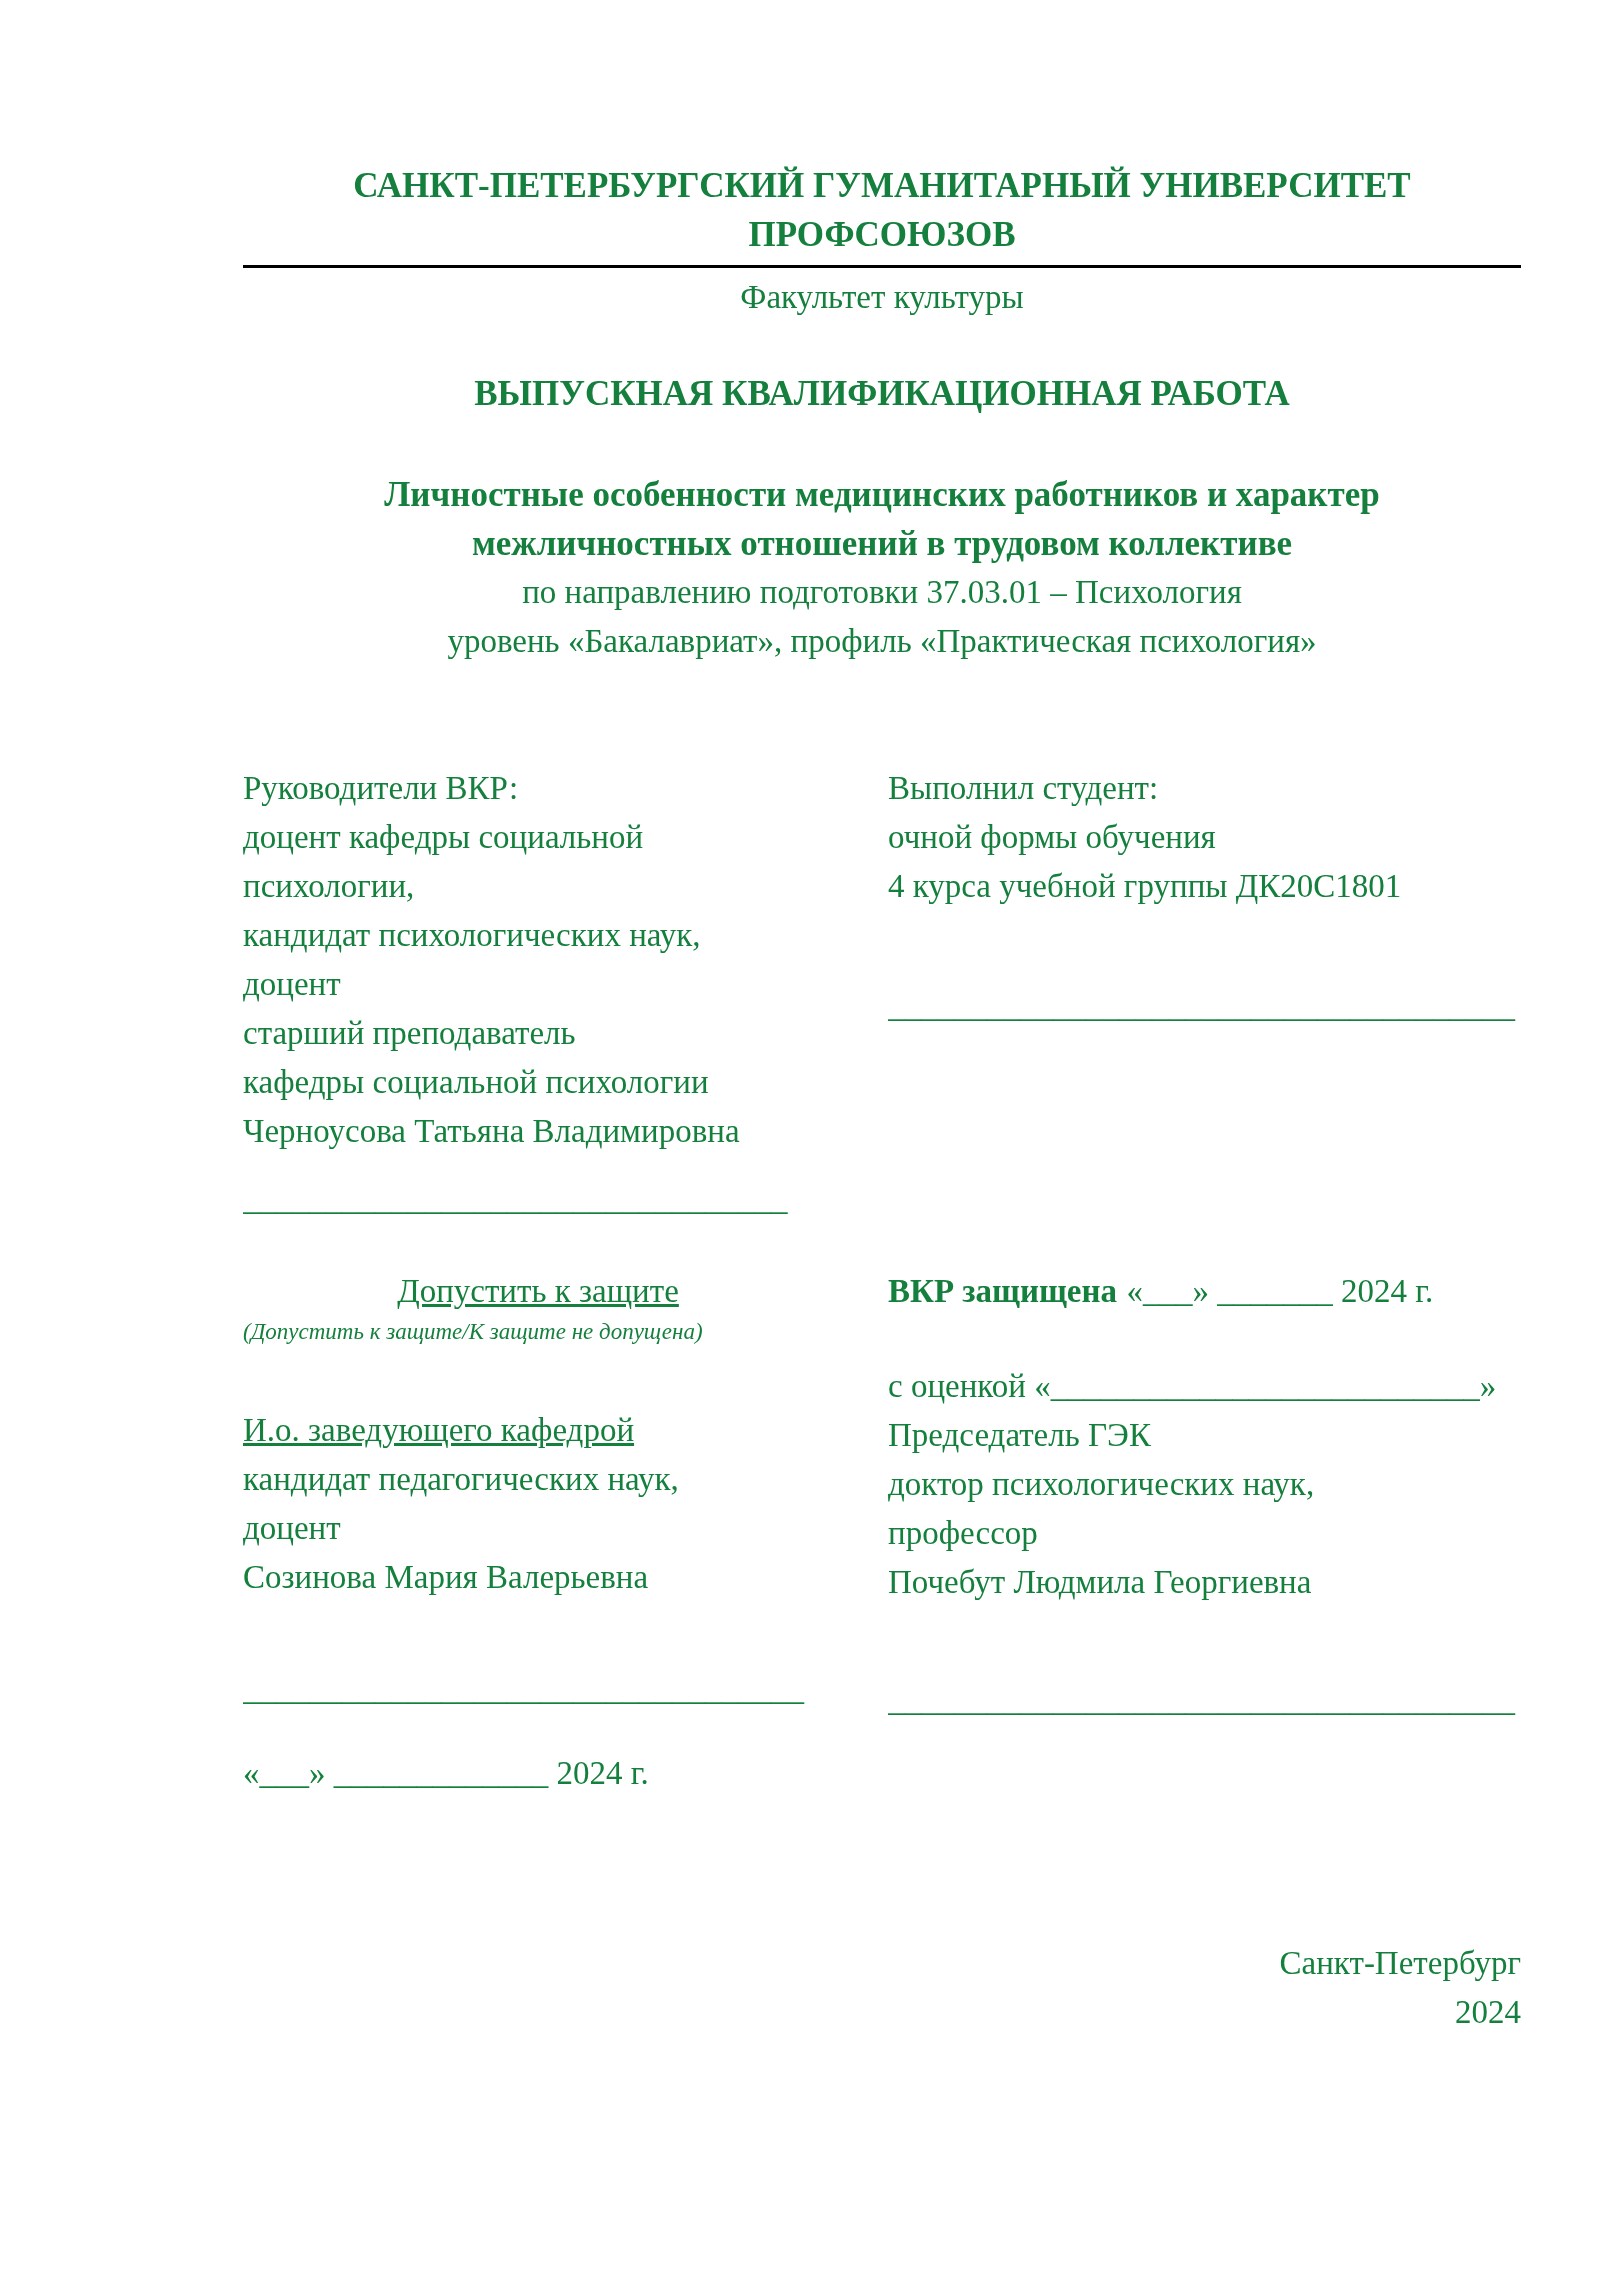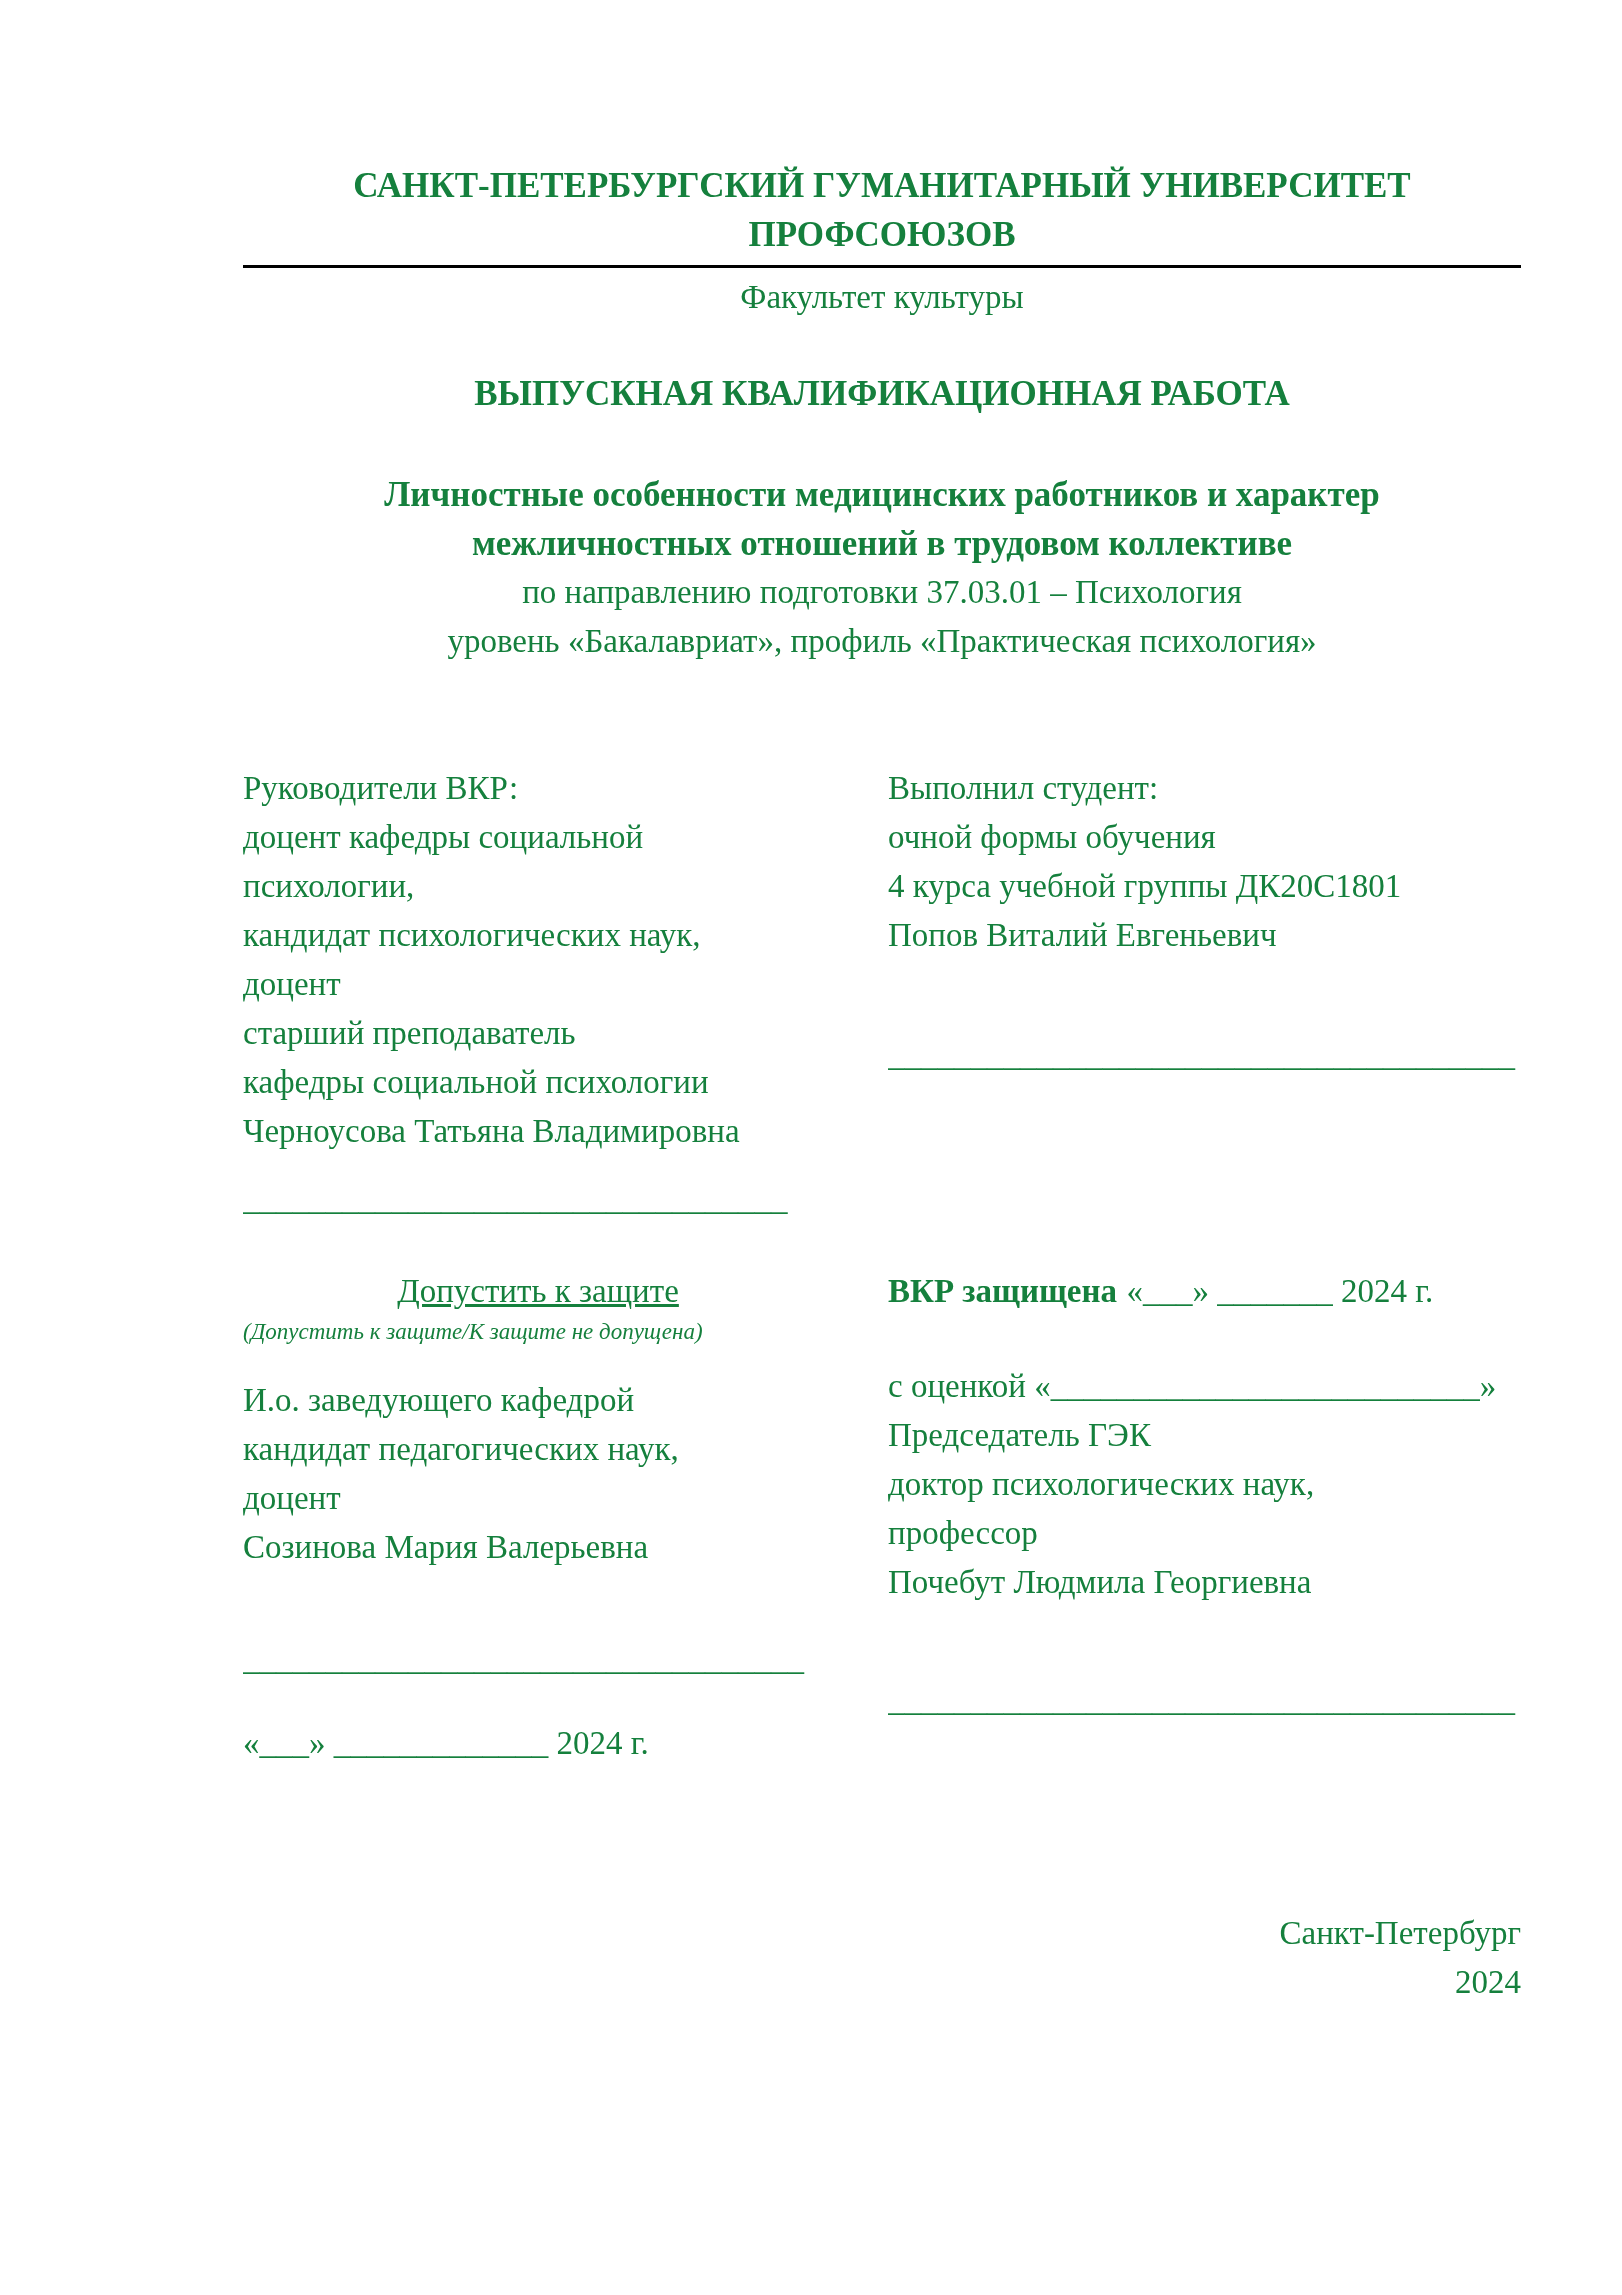--- a/index.html
+++ b/index.html
@@ -87,21 +87,21 @@
   }
   .admit-heading span {
     text-decoration: underline;
   }
   .admit-note {
     font-size: 23px;
     line-height: 31px;
     font-style: italic;
     white-space: nowrap;
   }
-  .after-note { margin-top: 29px; }
+  .after-note { margin-top: 59px; text-decoration: underline; }
   .date-line { margin-top: 35px; }
   .grade-line { margin-top: 46px; }
   .bold { font-weight: bold; }
   .rest-after-bold { margin-left: 9.4px; }
   .footer {
     text-align: right;
     margin-top: 141px;
   }
 </style>
 </head>
@@ -135,21 +135,20 @@
       <div class="line">доцент</div>
       <div class="line">старший преподаватель</div>
       <div class="line">кафедры социальной психологии</div>
       <div class="line">Черноусова Татьяна Владимировна</div>
       <div class="sig-line sig-supervisors">_________________________________</div>
     </div>
     <div class="col-right">
       <div class="line">Выполнил студент:</div>
       <div class="line">очной формы обучения</div>
       <div class="line">4 курса учебной группы ДК20С1801</div>
-      <div class="line">Попов Виталий Евгеньевич</div>
       <div class="sig-line sig-student">______________________________________</div>
     </div>
   </div>
 
   <div class="columns second">
     <div class="col-left">
       <div class="admit-heading">
         <span>Допустить к защите</span>
       </div>
       <div class="admit-note">(Допустить к защите/К защите не допущена)</div>

